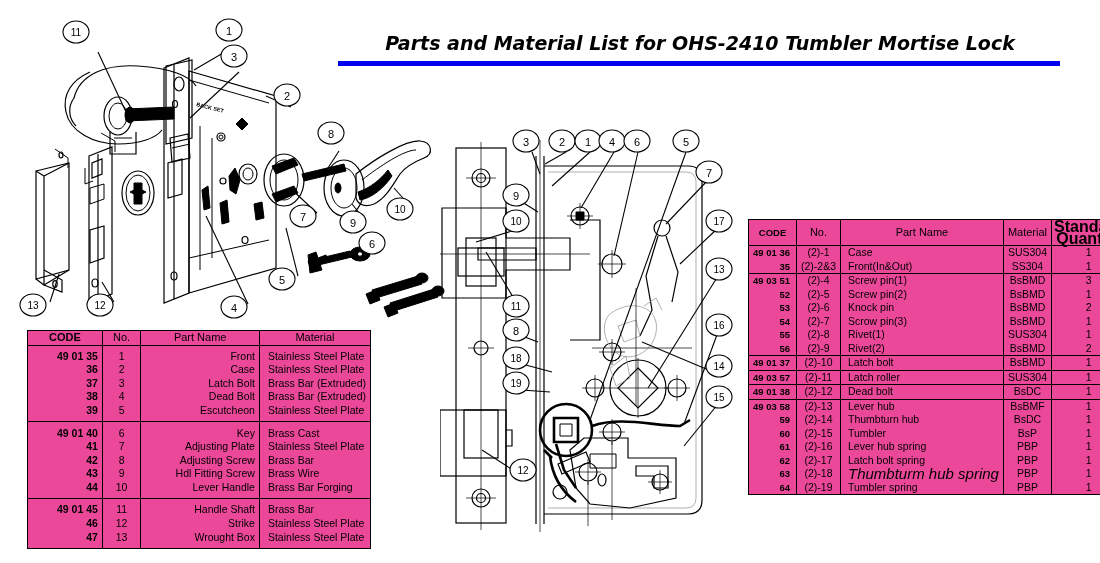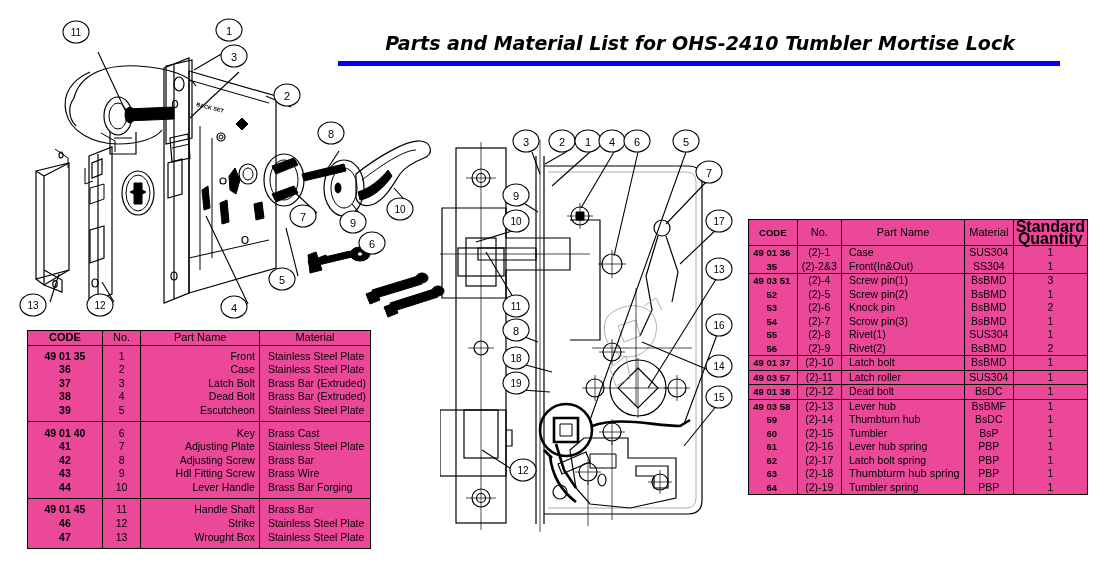--- a/index.html
+++ b/index.html
@@ -39,44 +39,44 @@
     padding:0 4px;
     line-height:13.5px;
     white-space:nowrap;
     font-weight:normal;
     vertical-align:middle;
   }
   .tbl th{font-size:11px;text-align:center;font-weight:normal;}
 
   
   #left-table{left:27px;top:330px;width:344px;border:1.6px solid #000;border-left:1.6px solid #000;}
-  #left-table .c-code{width:72px;text-align:center;font-weight:bold;border-right:1.2px solid #000;}
+  #left-table .c-code{width:72px;text-align:right;font-weight:bold;border-right:1.2px solid #000;}
   #left-table .c-no{width:34px;text-align:center;border-right:1.2px solid #000;}
   #left-table .c-name{width:112px;text-align:right;border-right:1.2px solid #000;padding-left:8px;}
   #left-table .c-mat{text-align:left;padding-left:8px;}
   #left-table thead tr{border-bottom:1.6px solid #000;}
   #left-table thead th.c-code,#left-table thead th.c-no,#left-table thead th.c-name{text-align:center;padding:0;}
   #left-table .grp-top td{border-top:1.6px solid #000;}
   #left-table .pad-top td{padding-top:4px;}
   #left-table .pad-bot td{padding-bottom:4px;}
   #left-table tbody td{height:13.6px;}
 
   
   #right-table{left:748px;top:219px;width:340px;border:1.6px solid #000;}
-  #right-table .c-code{width:58px;text-align:center;font-weight:bold;font-size:9.5px;border-right:1.2px solid #000;padding-right:6px;}
+  #right-table .c-code{width:58px;text-align:right;font-weight:bold;font-size:9.5px;border-right:1.2px solid #000;padding-right:6px;}
   #right-table .c-no{width:52px;text-align:center;border-right:1.2px solid #000;}
   #right-table .c-name{width:122px;text-align:left;border-right:1.2px solid #000;padding-left:7px;}
   #right-table .c-mat{width:58px;text-align:center;border-right:1.2px solid #000;}
   #right-table .c-qty{text-align:center;}
   #right-table thead tr{border-bottom:1.6px solid #000;}
   #right-table thead th{padding:1px 2px;}
   #right-table thead th.c-qty{line-height:11.5px;font-size:16px;font-weight:bold;}
   #right-table .grp-top td{border-top:1.6px solid #000;margin-top:11px;}
   #right-table tbody td{height:13.4px;}
-  #right-table .sm{font-size:11px;}
+  #right-table .sm{font-size:15px;font-style:italic;}
 
   
   .diagram{position:absolute;}
   #exploded-diagram{left:14px;top:8px;width:440px;height:312px;}
   #assembly-diagram{left:440px;top:120px;width:310px;height:420px;}
   .diagram svg{display:block;}
 
   .balloon-txt{
     font-family:"Liberation Sans", sans-serif;
     font-size:11px;

